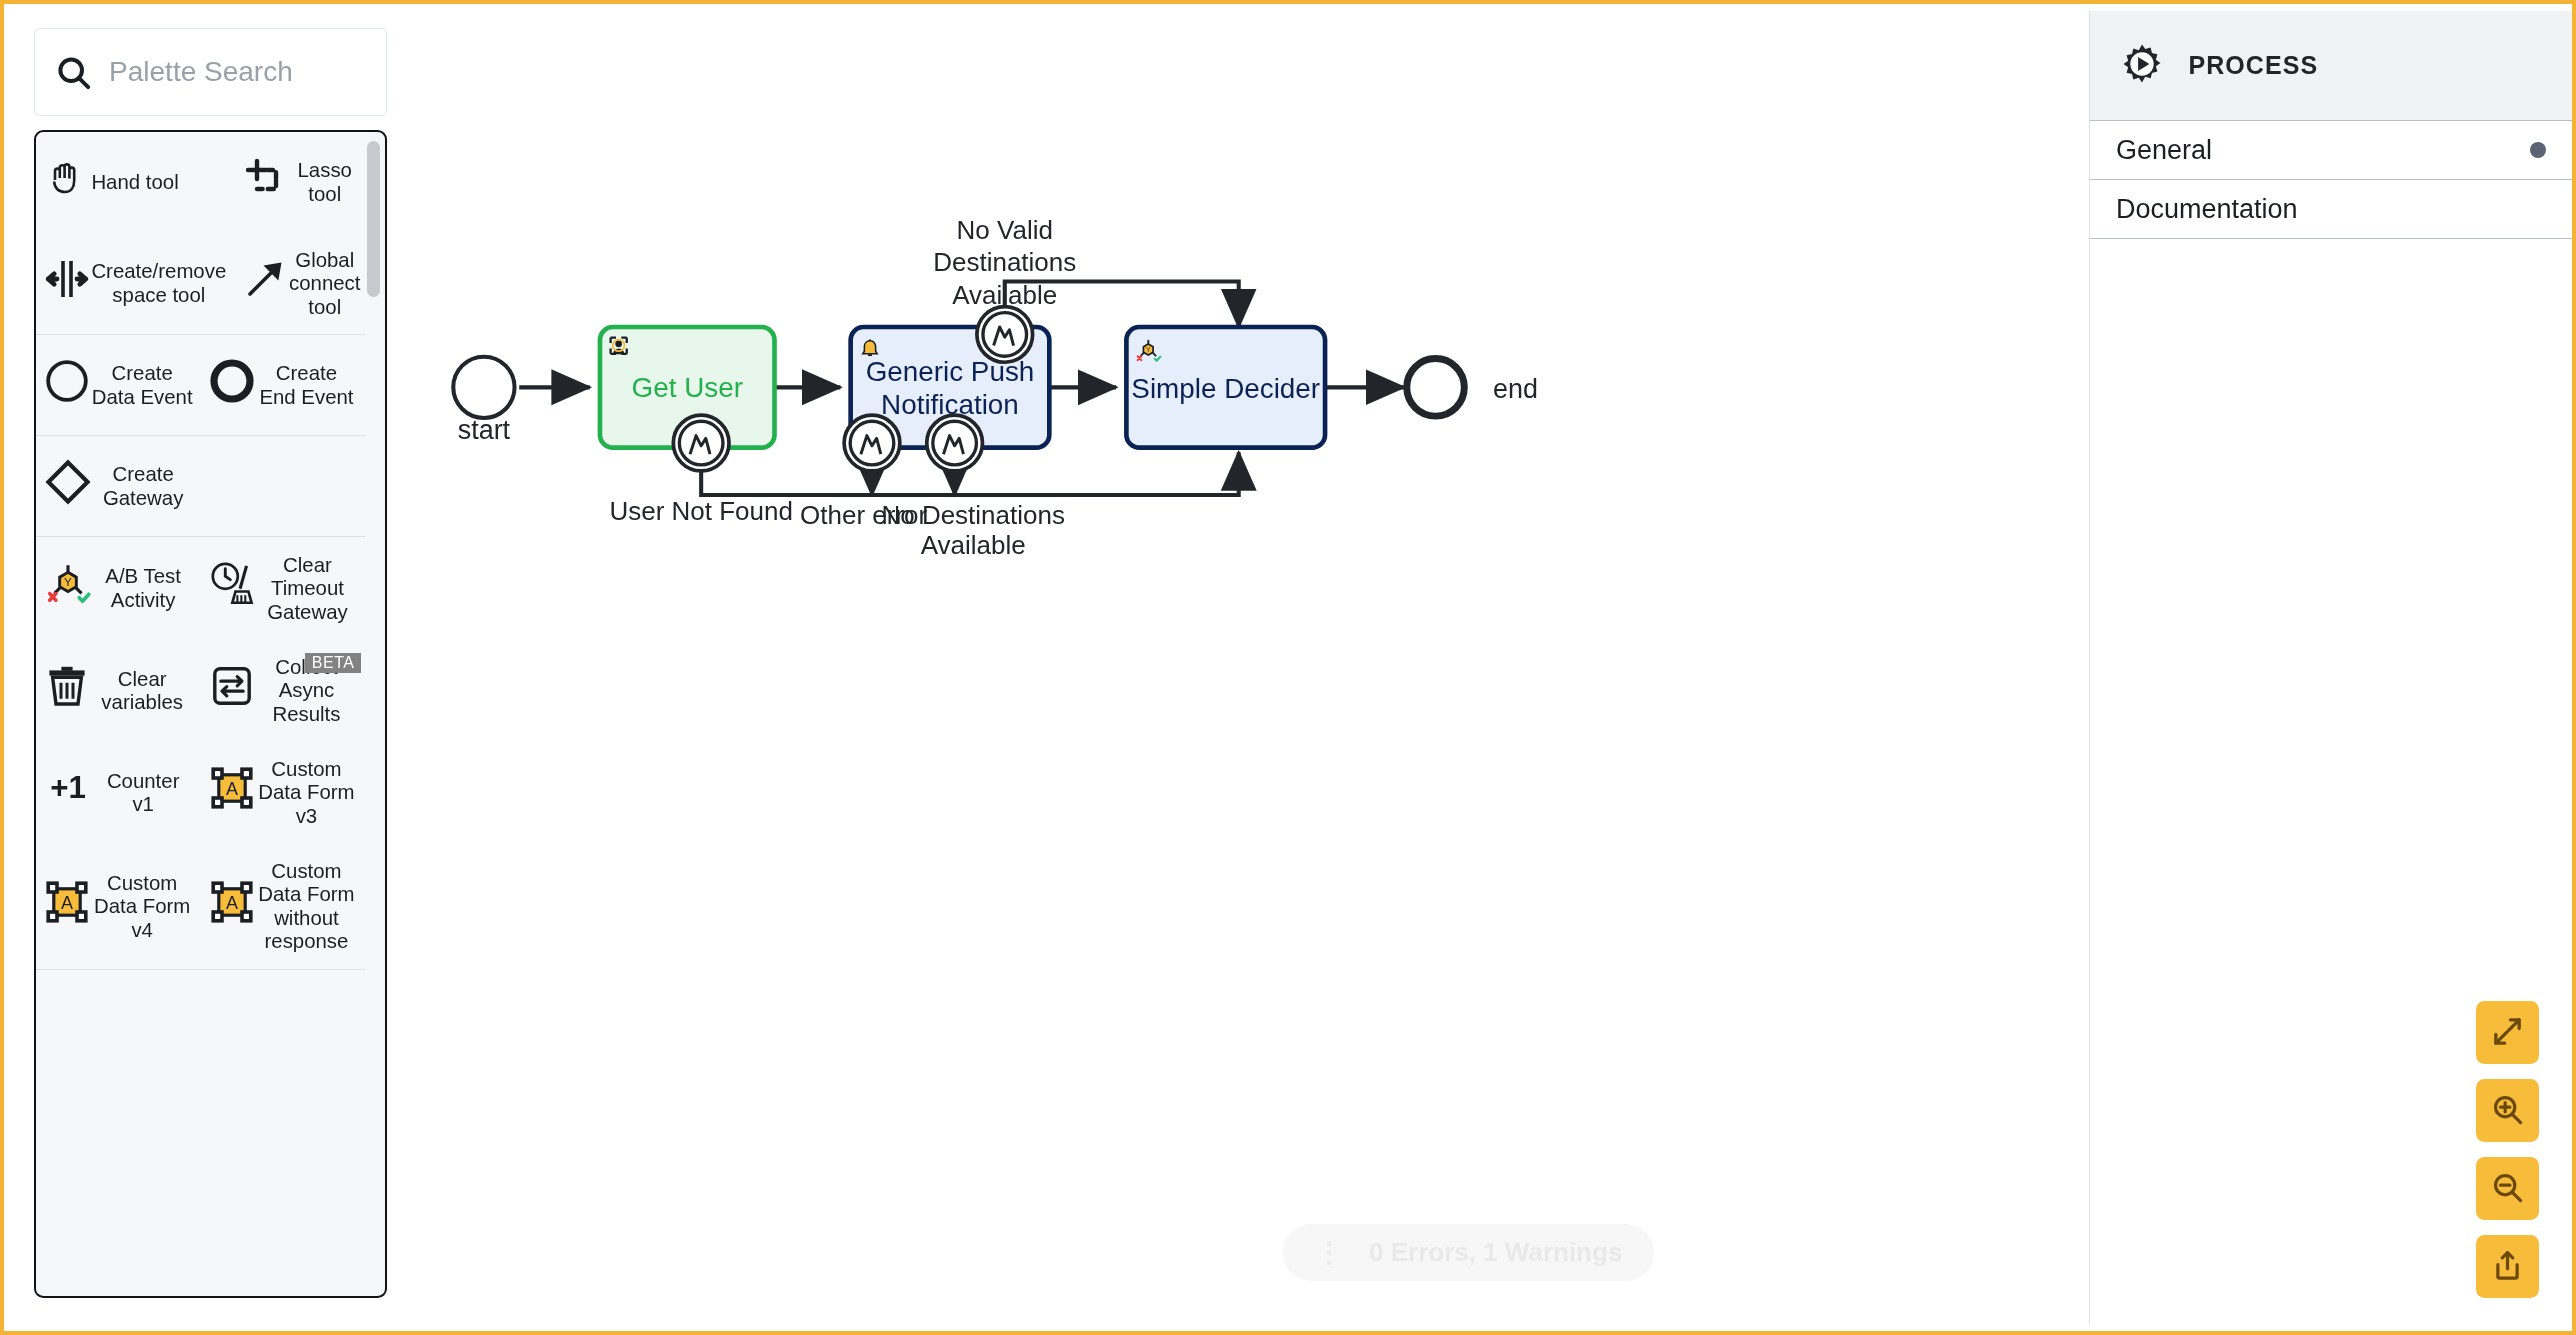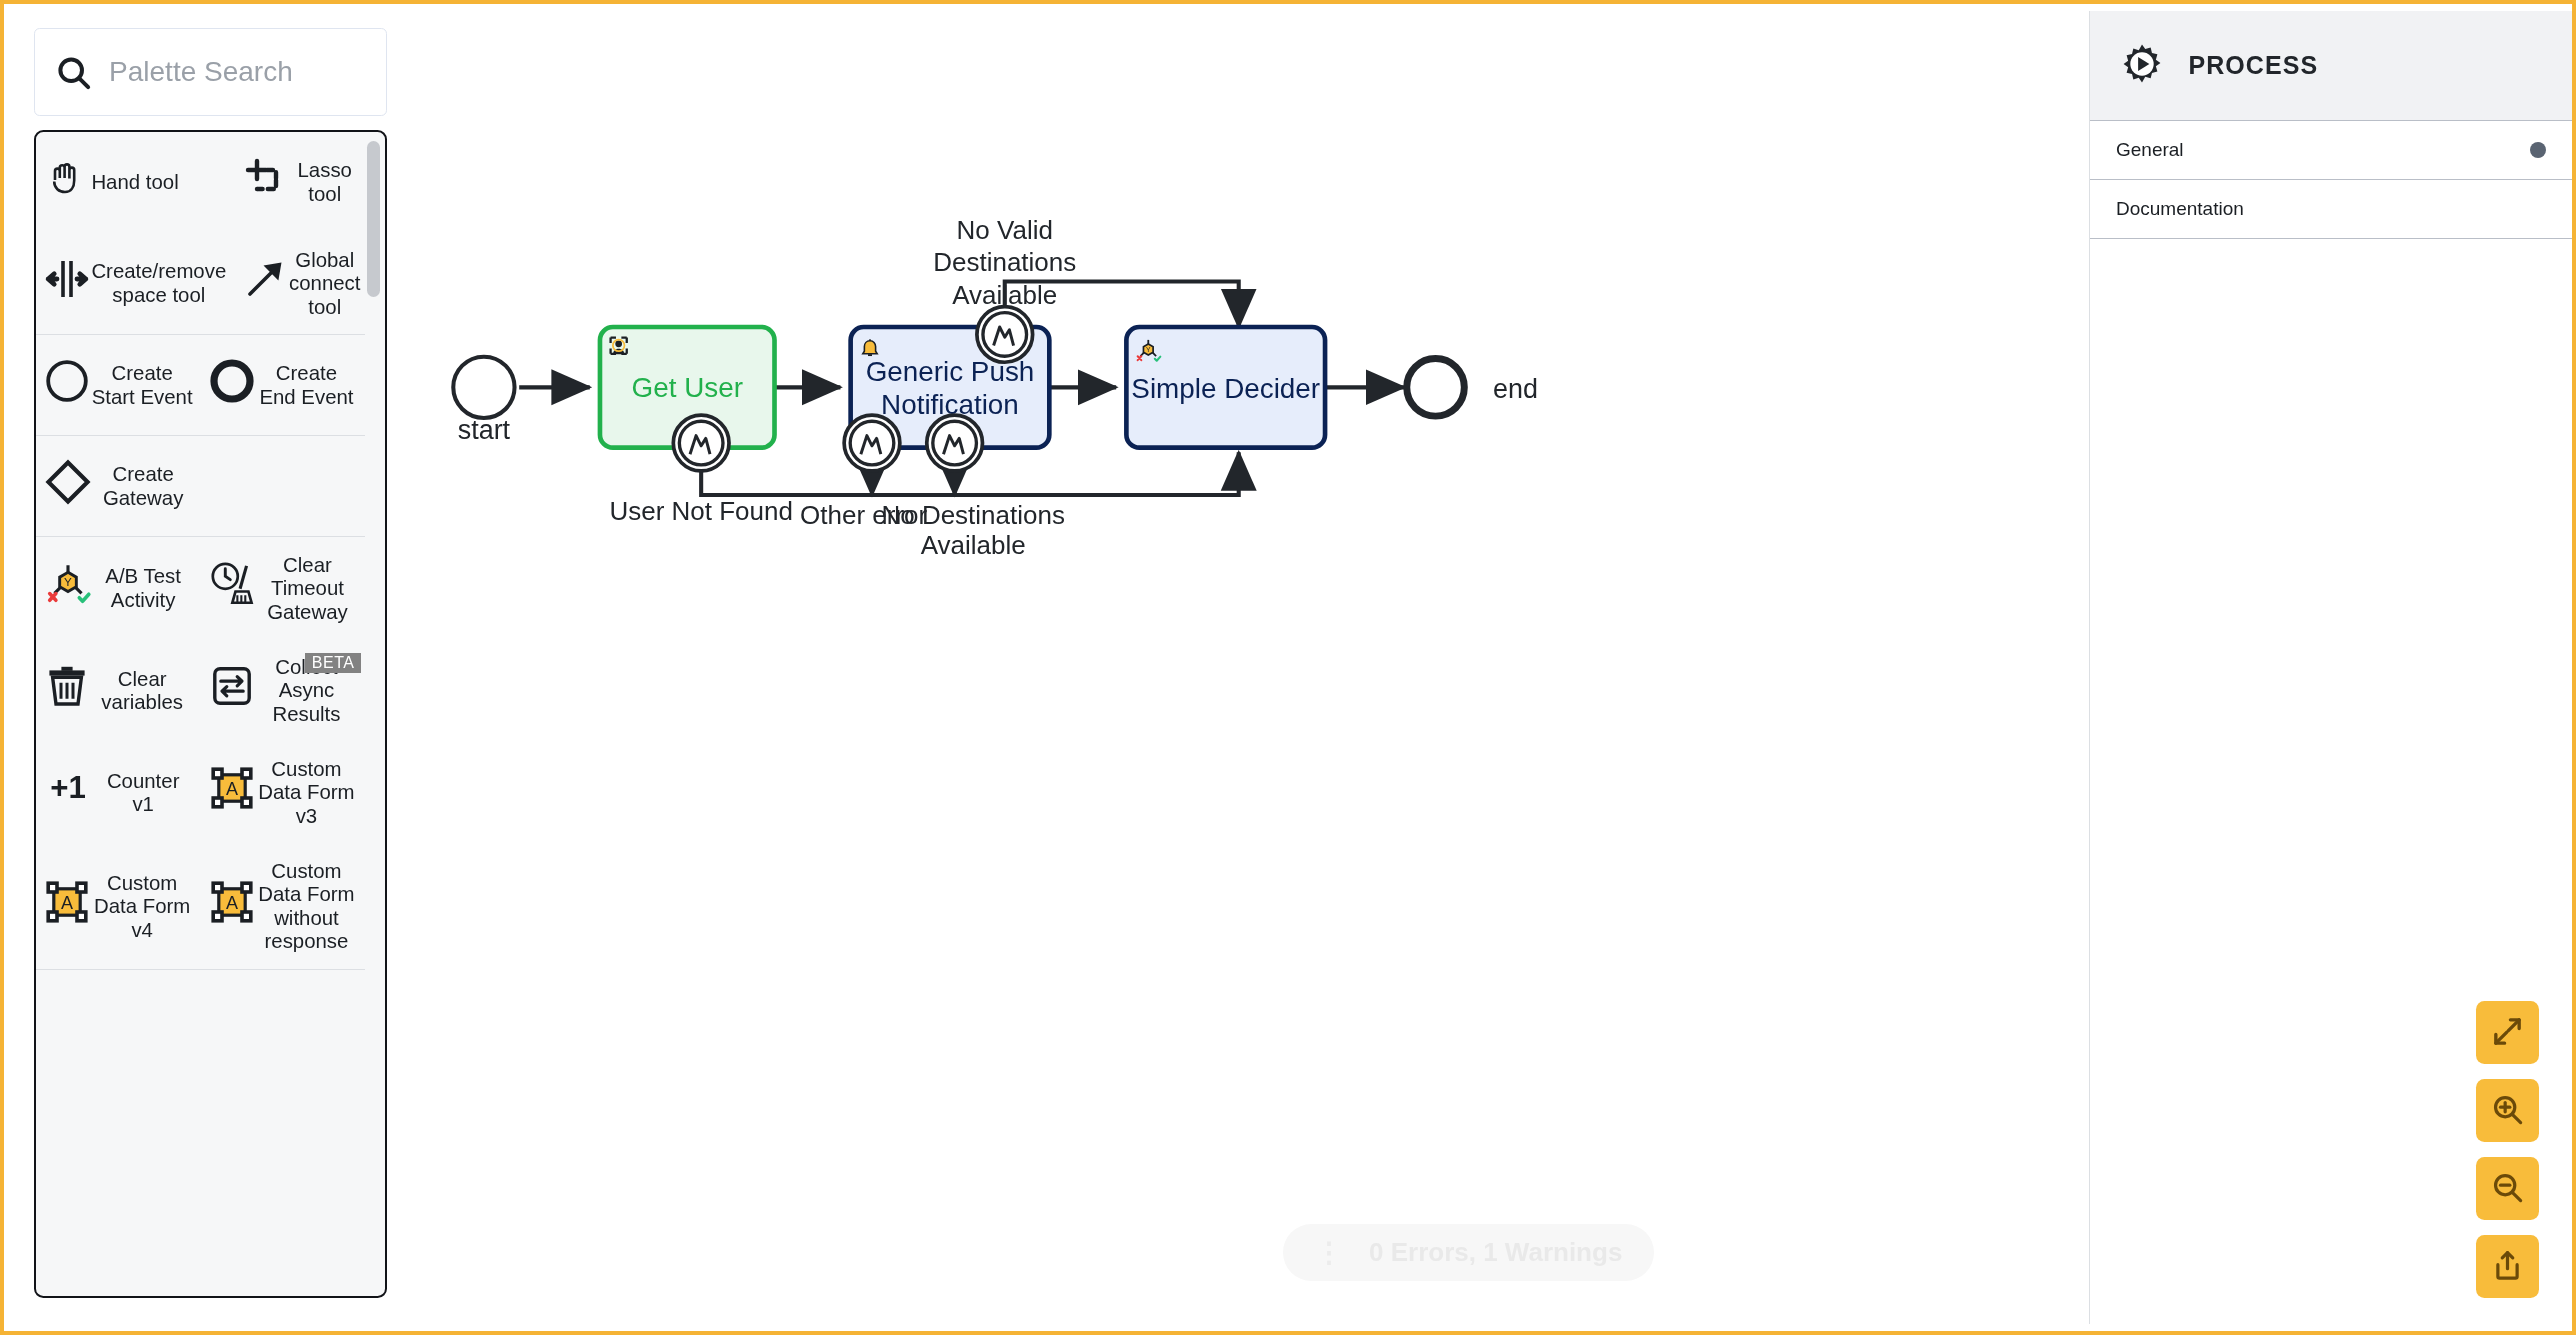--- a/index.html
+++ b/index.html
@@ -43,21 +43,21 @@
   .bpmn-svg { position:absolute; left:0; top:0; }
 
   
   .props { position:absolute; right:0; top:7.4px; width:483px; bottom:7.4px;
            background:#fff; border-left:1.9px solid #dcdfe3; }
   .props-head { display:flex; align-items:center; gap:20.4px; height:110px;
                 padding:12px 26px; background:#f1f2f4; border-bottom:1.9px solid #b9bec7; }
   .props-title { font-size:25px; font-weight:bold; letter-spacing:1.1px; color:#22262b; }
   .props-row { display:flex; align-items:center; justify-content:space-between;
                height:59px; padding:0 26px; border-bottom:1.9px solid #b9bec7;
-               font-size:19px; color:#1b1f24; cursor:pointer; }
+               font-size:27px; color:#1b1f24; cursor:pointer; }
   .dot { width:16px; height:16px; border-radius:50%; background:#5a6472; }
 
   
   .status-pill { position:absolute; left:891px; bottom:43px; display:flex; align-items:center;
                  gap:26px; padding:12px 32px; border-radius:32px; background:#f7f7f7;
                  color:#e9e9e9; font-size:26px; font-weight:bold; }
   .status-bang { font-size:28px; font-weight:bold; color:#ececec; }
   .zoom-col { position:absolute; right:33px; bottom:33px;
               display:flex; flex-direction:column; gap:15px; }
   .zbtn { width:63px; height:63px; border-radius:8.4px; background:#F8BC3B;
@@ -137,21 +137,21 @@
             </div>
           </div>
 
           <div class="pal-group">
             <div class="pal-item">
               <span class="pal-ico">
                 <svg viewBox="0 0 24 24" width="48" height="48">
                     <circle cx="12" cy="12" r="9.4" fill="none" stroke="#1b1f24" stroke-width="1.9"></circle>
                   </svg>
               </span>
-              <span class="pal-lbl">Create Start Event</span>
+              <span class="pal-lbl">Create Data Event</span>
             </div>
             <div class="pal-item">
               <span class="pal-ico">
                 <svg viewBox="0 0 24 24" width="48" height="48">
                     <circle cx="12" cy="12" r="9" fill="none" stroke="#1b1f24" stroke-width="3.6"></circle>
                   </svg>
               </span>
               <span class="pal-lbl">Create End Event</span>
             </div>
           </div>

